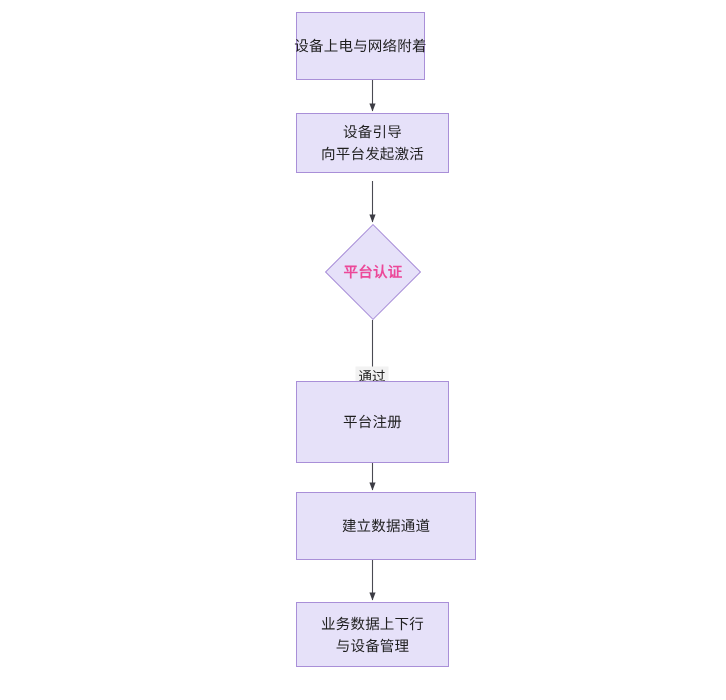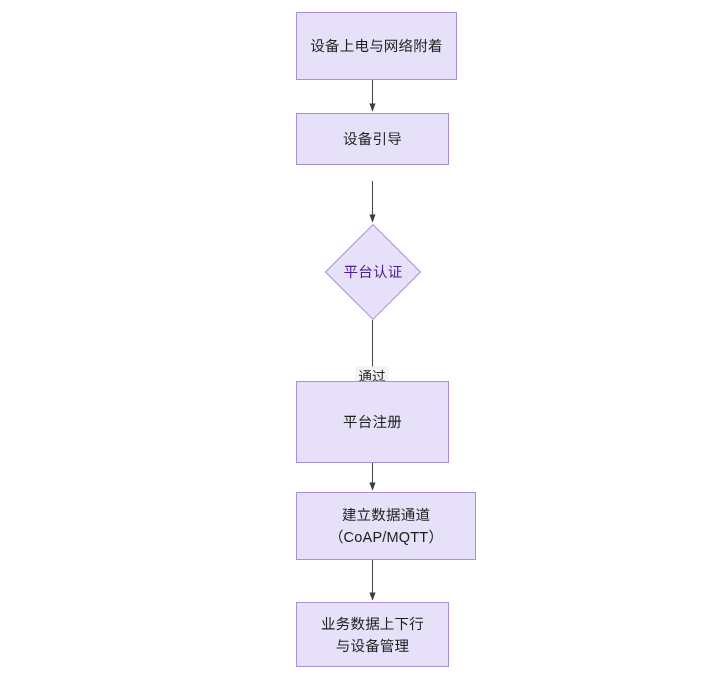--- a/index.html
+++ b/index.html
@@ -68,22 +68,23 @@
     border: 1.3px solid #a98fd8;
     transform: rotate(45deg);
     box-sizing: border-box;
   }
 
   .diamond-label {
     position: relative;
     z-index: 2;
     font-size: 14.5px;
     line-height: 20px;
-    color: #4c1d95;
+    color: #ec4899;
     white-space: nowrap;
+    font-weight: bold;
   }
 
   .node-line {
     display: block;
     white-space: nowrap;
   }
 
   .edge-label {
     position: absolute;
     transform: translate(-50%, -50%);
@@ -110,42 +111,42 @@
 
     <g stroke="#4a4a52" stroke-width="1.1" fill="none" marker-end="url(#arrowhead)">
       <line x1="372.5" y1="80" x2="372.5" y2="111"></line>
       <line x1="372.5" y1="181" x2="372.5" y2="222"></line>
       <line x1="372.5" y1="320" x2="372.5" y2="379"></line>
       <line x1="372.5" y1="450" x2="372.5" y2="490"></line>
       <line x1="372.5" y1="560" x2="372.5" y2="600"></line>
     </g>
   </svg>
 
-  <div class="node process" style="left:296px; top:12px; width:161px; height:68px;">
+  <div class="node process" style="left:296px; top:12px; width:129px; height:68px;">
     <span class="node-line">设备上电与网络附着</span>
   </div>
 
-  <div class="node process" style="left:296px; top:113px; width:153px; height:52px;">
+  <div class="node process" style="left:296px; top:113px; width:153px; height:60px;">
     <span class="node-line">设备引导</span>
+    <span class="node-line">向平台发起激活</span>
   </div>
 
   <div class="node decision-wrap" style="left:325px; top:224px; width:96px; height:96px;">
     <span class="diamond-shape"></span>
     <span class="diamond-label">平台认证</span>
   </div>
 
   <div class="edge-label" style="left:372px; top:352px;">通过</div>
 
   <div class="node process" style="left:296px; top:381px; width:153px; height:82px;">
     <span class="node-line">平台注册</span>
   </div>
 
   <div class="node process" style="left:296px; top:492px; width:180px; height:68px;">
     <span class="node-line">建立数据通道</span>
-    <span class="node-line">（CoAP/MQTT）</span>
   </div>
 
   <div class="node process" style="left:296px; top:602px; width:153px; height:65px;text-align:center;">
     <span class="node-line">业务数据上下行</span>
     <span class="node-line">与设备管理</span>
   </div>
 
 </div>
 
 </body></html>

